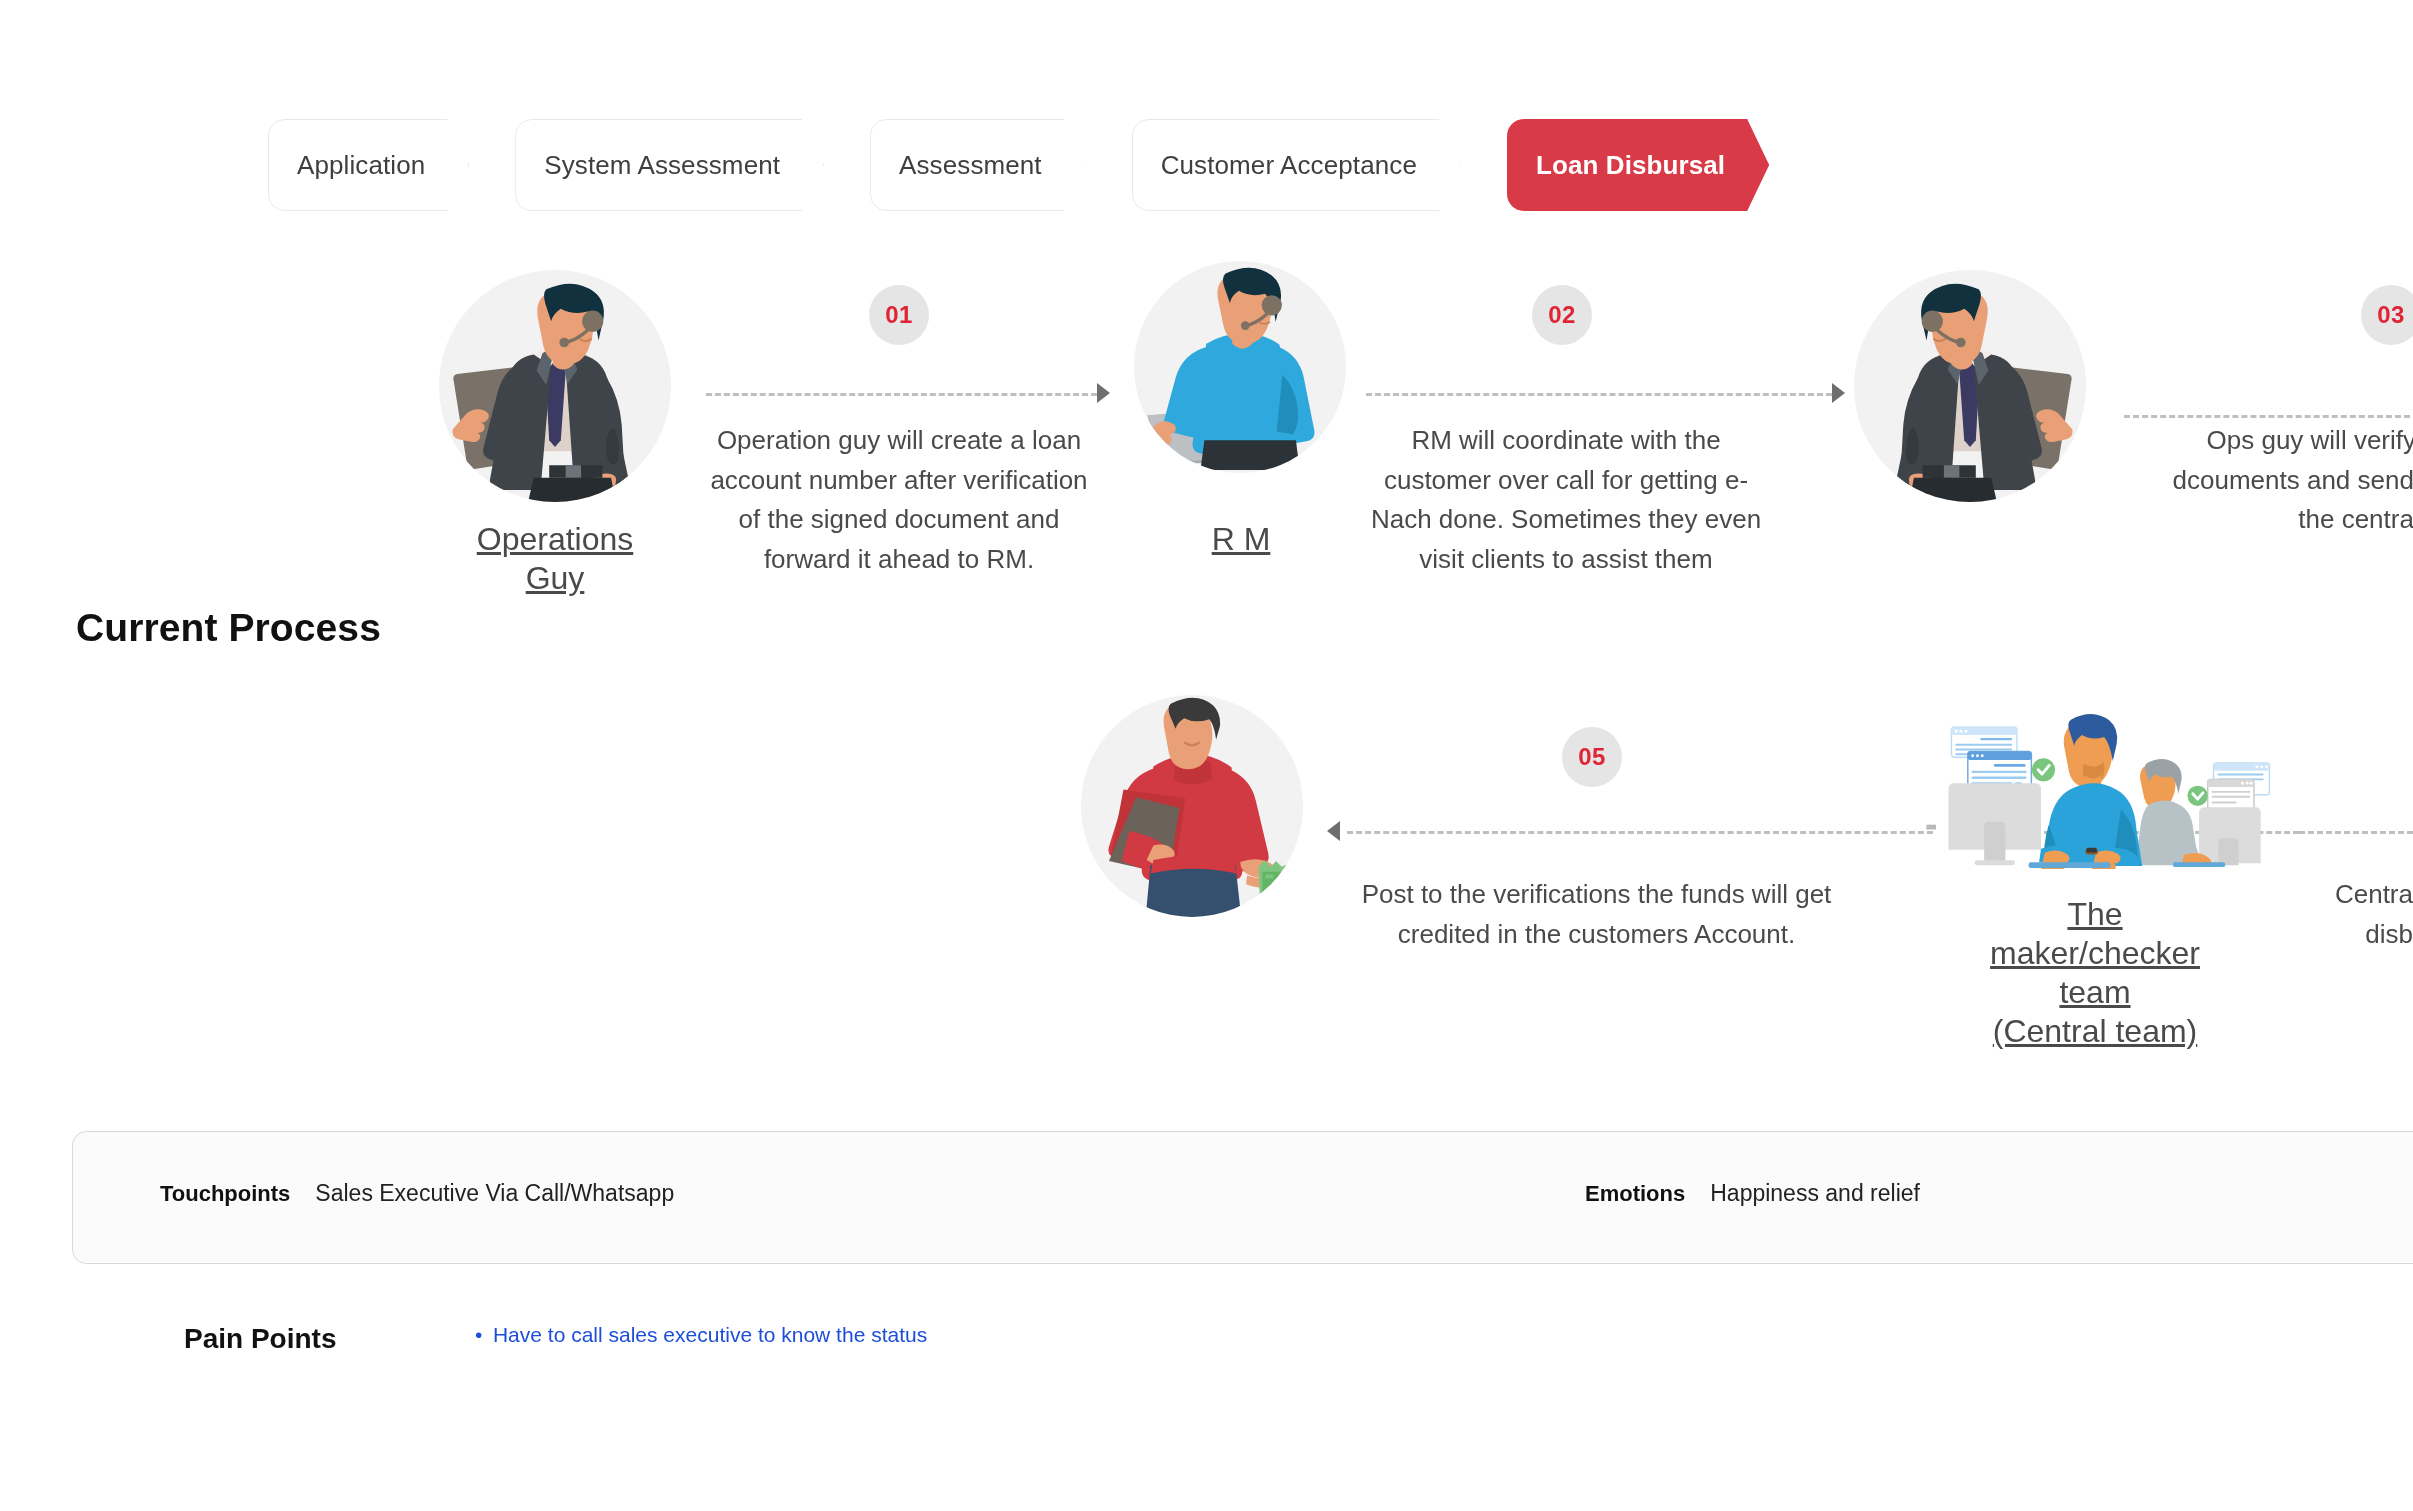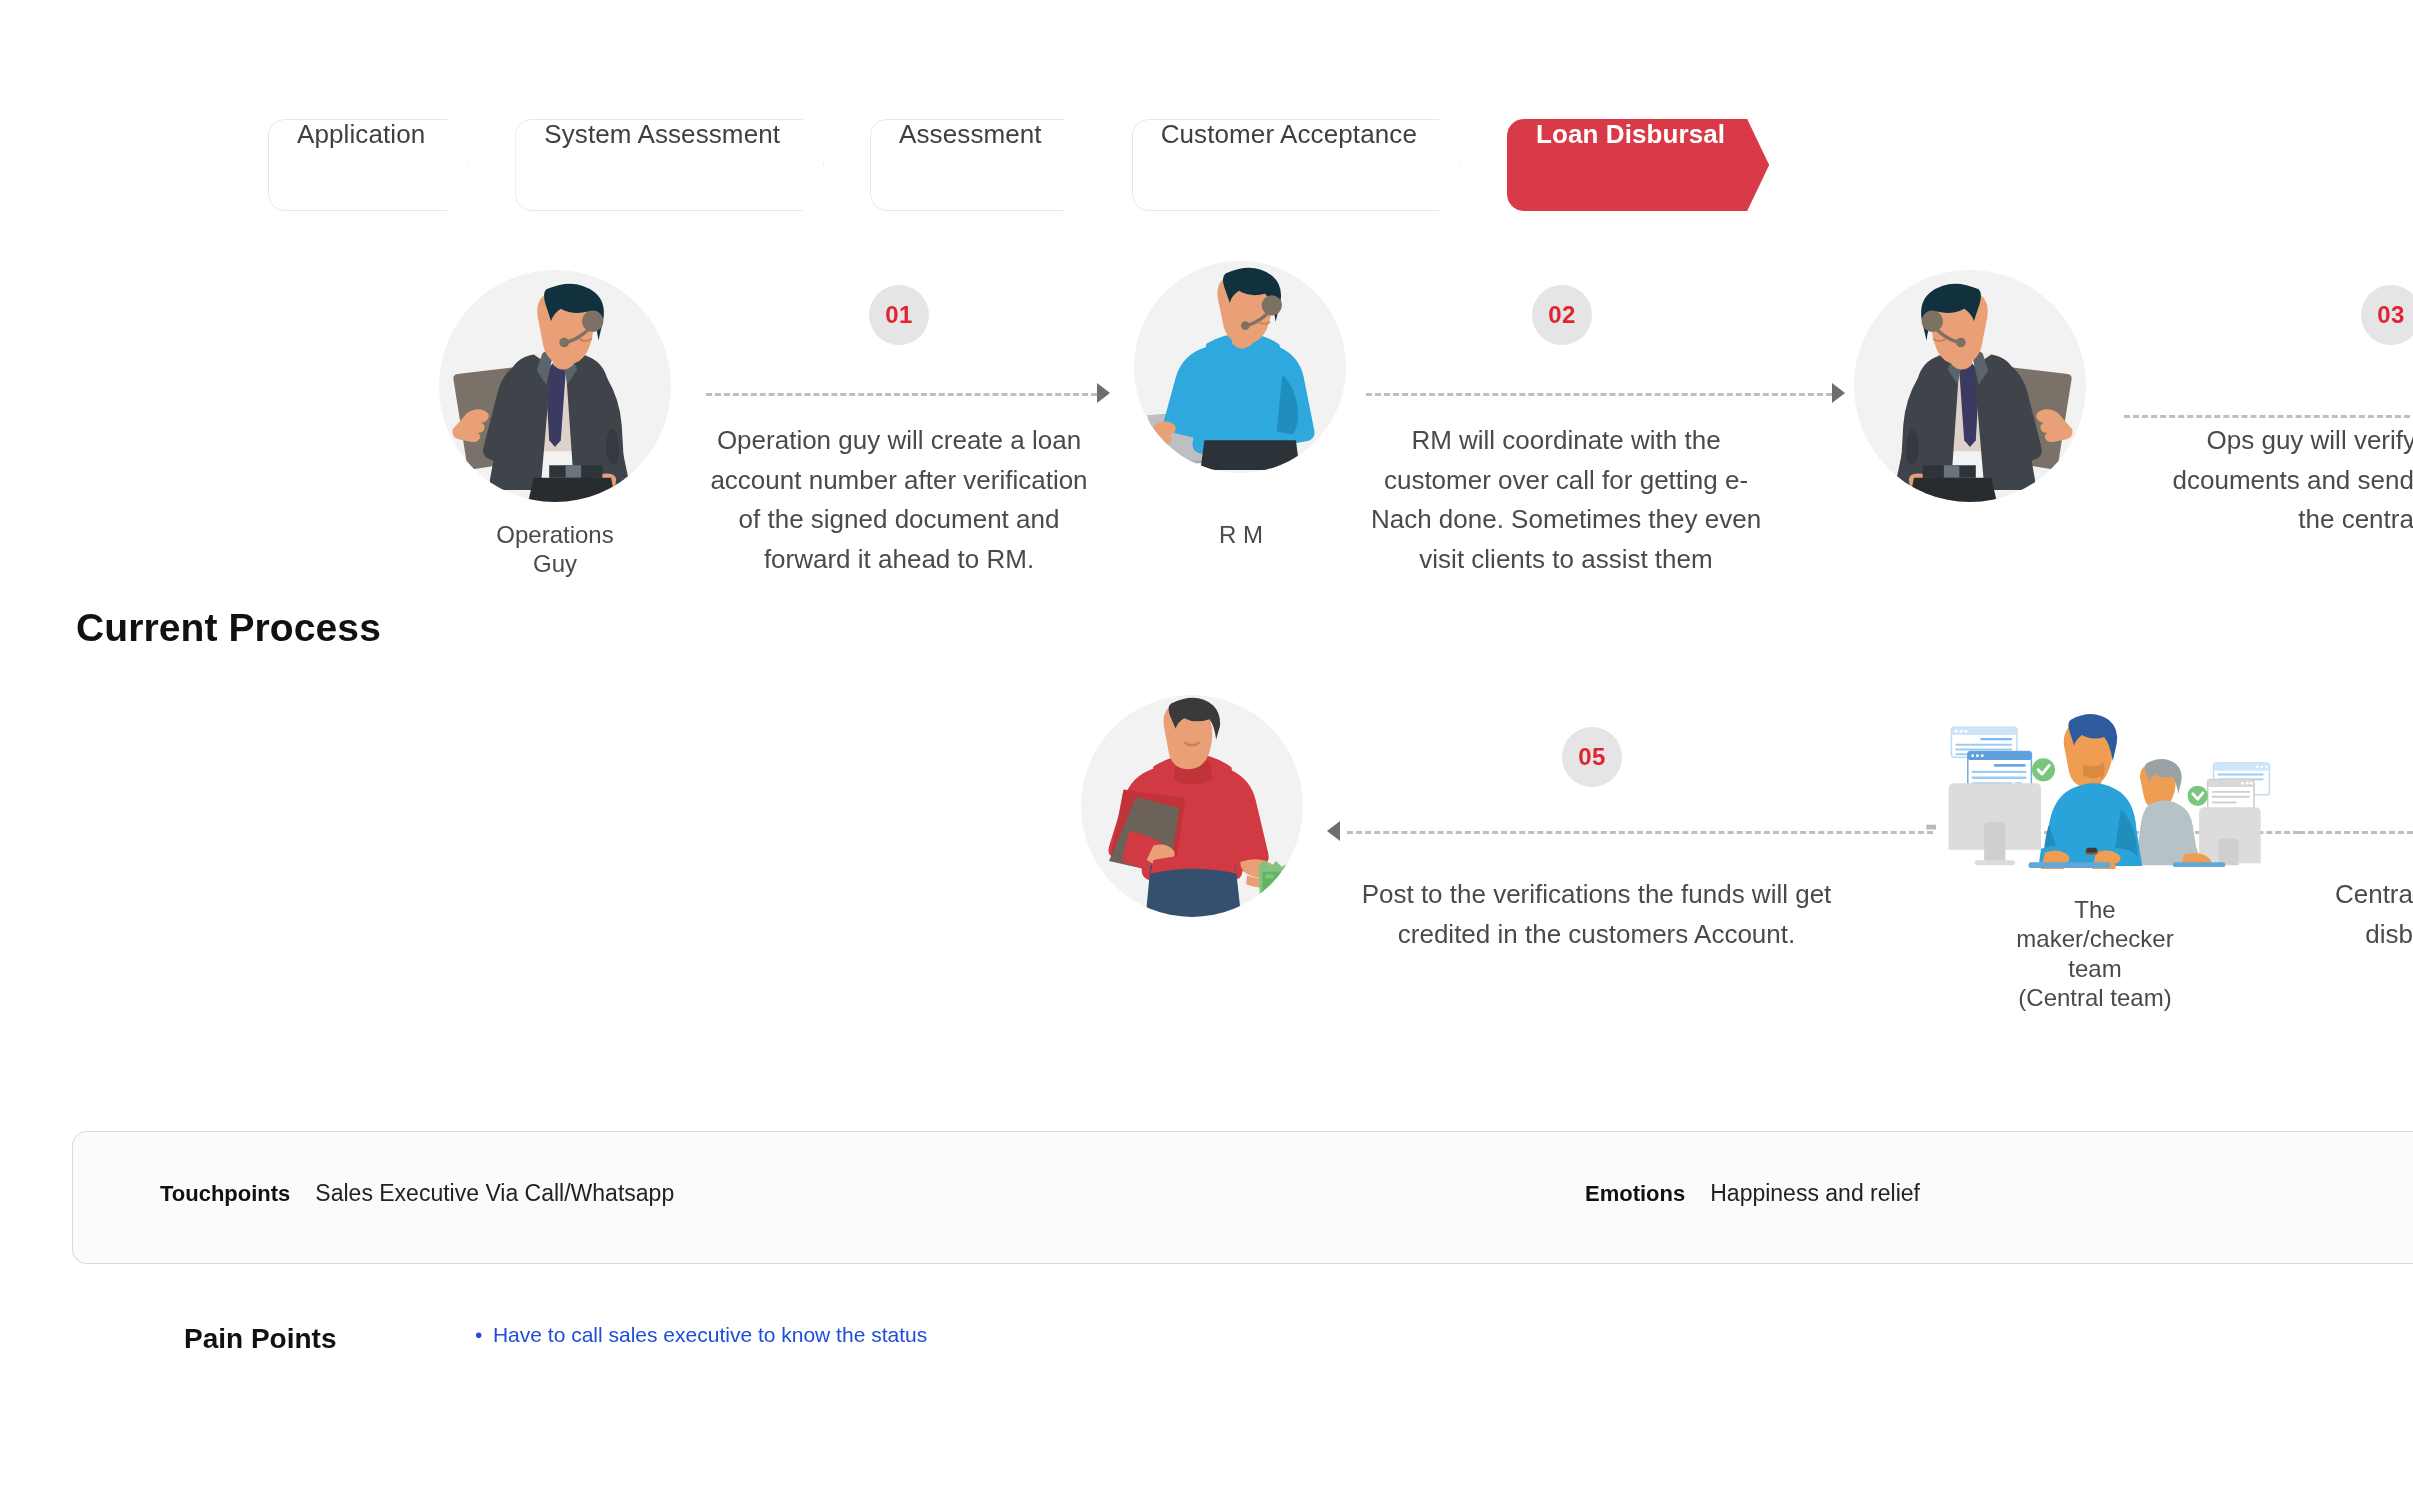--- a/index.html
+++ b/index.html
@@ -8,21 +8,21 @@
     background:#ffffff;
     font-family:"Liberation Sans", sans-serif;
     overflow:hidden;
     position:relative;
   }
   .stage{position:absolute;inset:0;}
 
   
   .stage-bar{position:absolute;left:268px;top:119px;display:flex;align-items:center;}
   .chev{
-    position:relative;height:92px;display:flex;justify-content:center;
+    position:relative;height:92px;display:flex;align-items:center;justify-content:center;
     box-sizing:border-box;margin-right:46px;
   }
   .chev .chev-shape{
     position:absolute;inset:0;
     background:#ffffff;
     border:1.9px solid #e8e8e8;
     border-radius:16.4px;
     clip-path:polygon(0 0, calc(100% - 22px) 0, 100% 50%, calc(100% - 22px) 100%, 0 100%);
   }
   .chev.active .chev-shape{background:#d93a48;border-color:#d93a48;}
@@ -42,21 +42,21 @@
   
   .avatar{position:absolute;}
   .avatar .disc{
     position:absolute;left:0;top:0;width:100%;height:100%;
     background:#f2f2f2;border-radius:50%;
   }
   .avatar svg{position:absolute;left:0;top:0;width:100%;height:100%;overflow:visible;}
 
   .persona-label{
     position:absolute;text-align:center;
-    font-size:24px;line-height:1.22;color:#4a4a4a;
+    font-size:32px;line-height:1.22;color:#4a4a4a;text-decoration:underline;
   }
 
   
   .badge{
     position:absolute;width:60px;height:60px;border-radius:50%;
     background:#e5e5e5;display:flex;align-items:center;justify-content:center;
   }
   .badge span{font-size:24px;font-weight:700;color:#e02433;letter-spacing:0.5px;}
 
   

